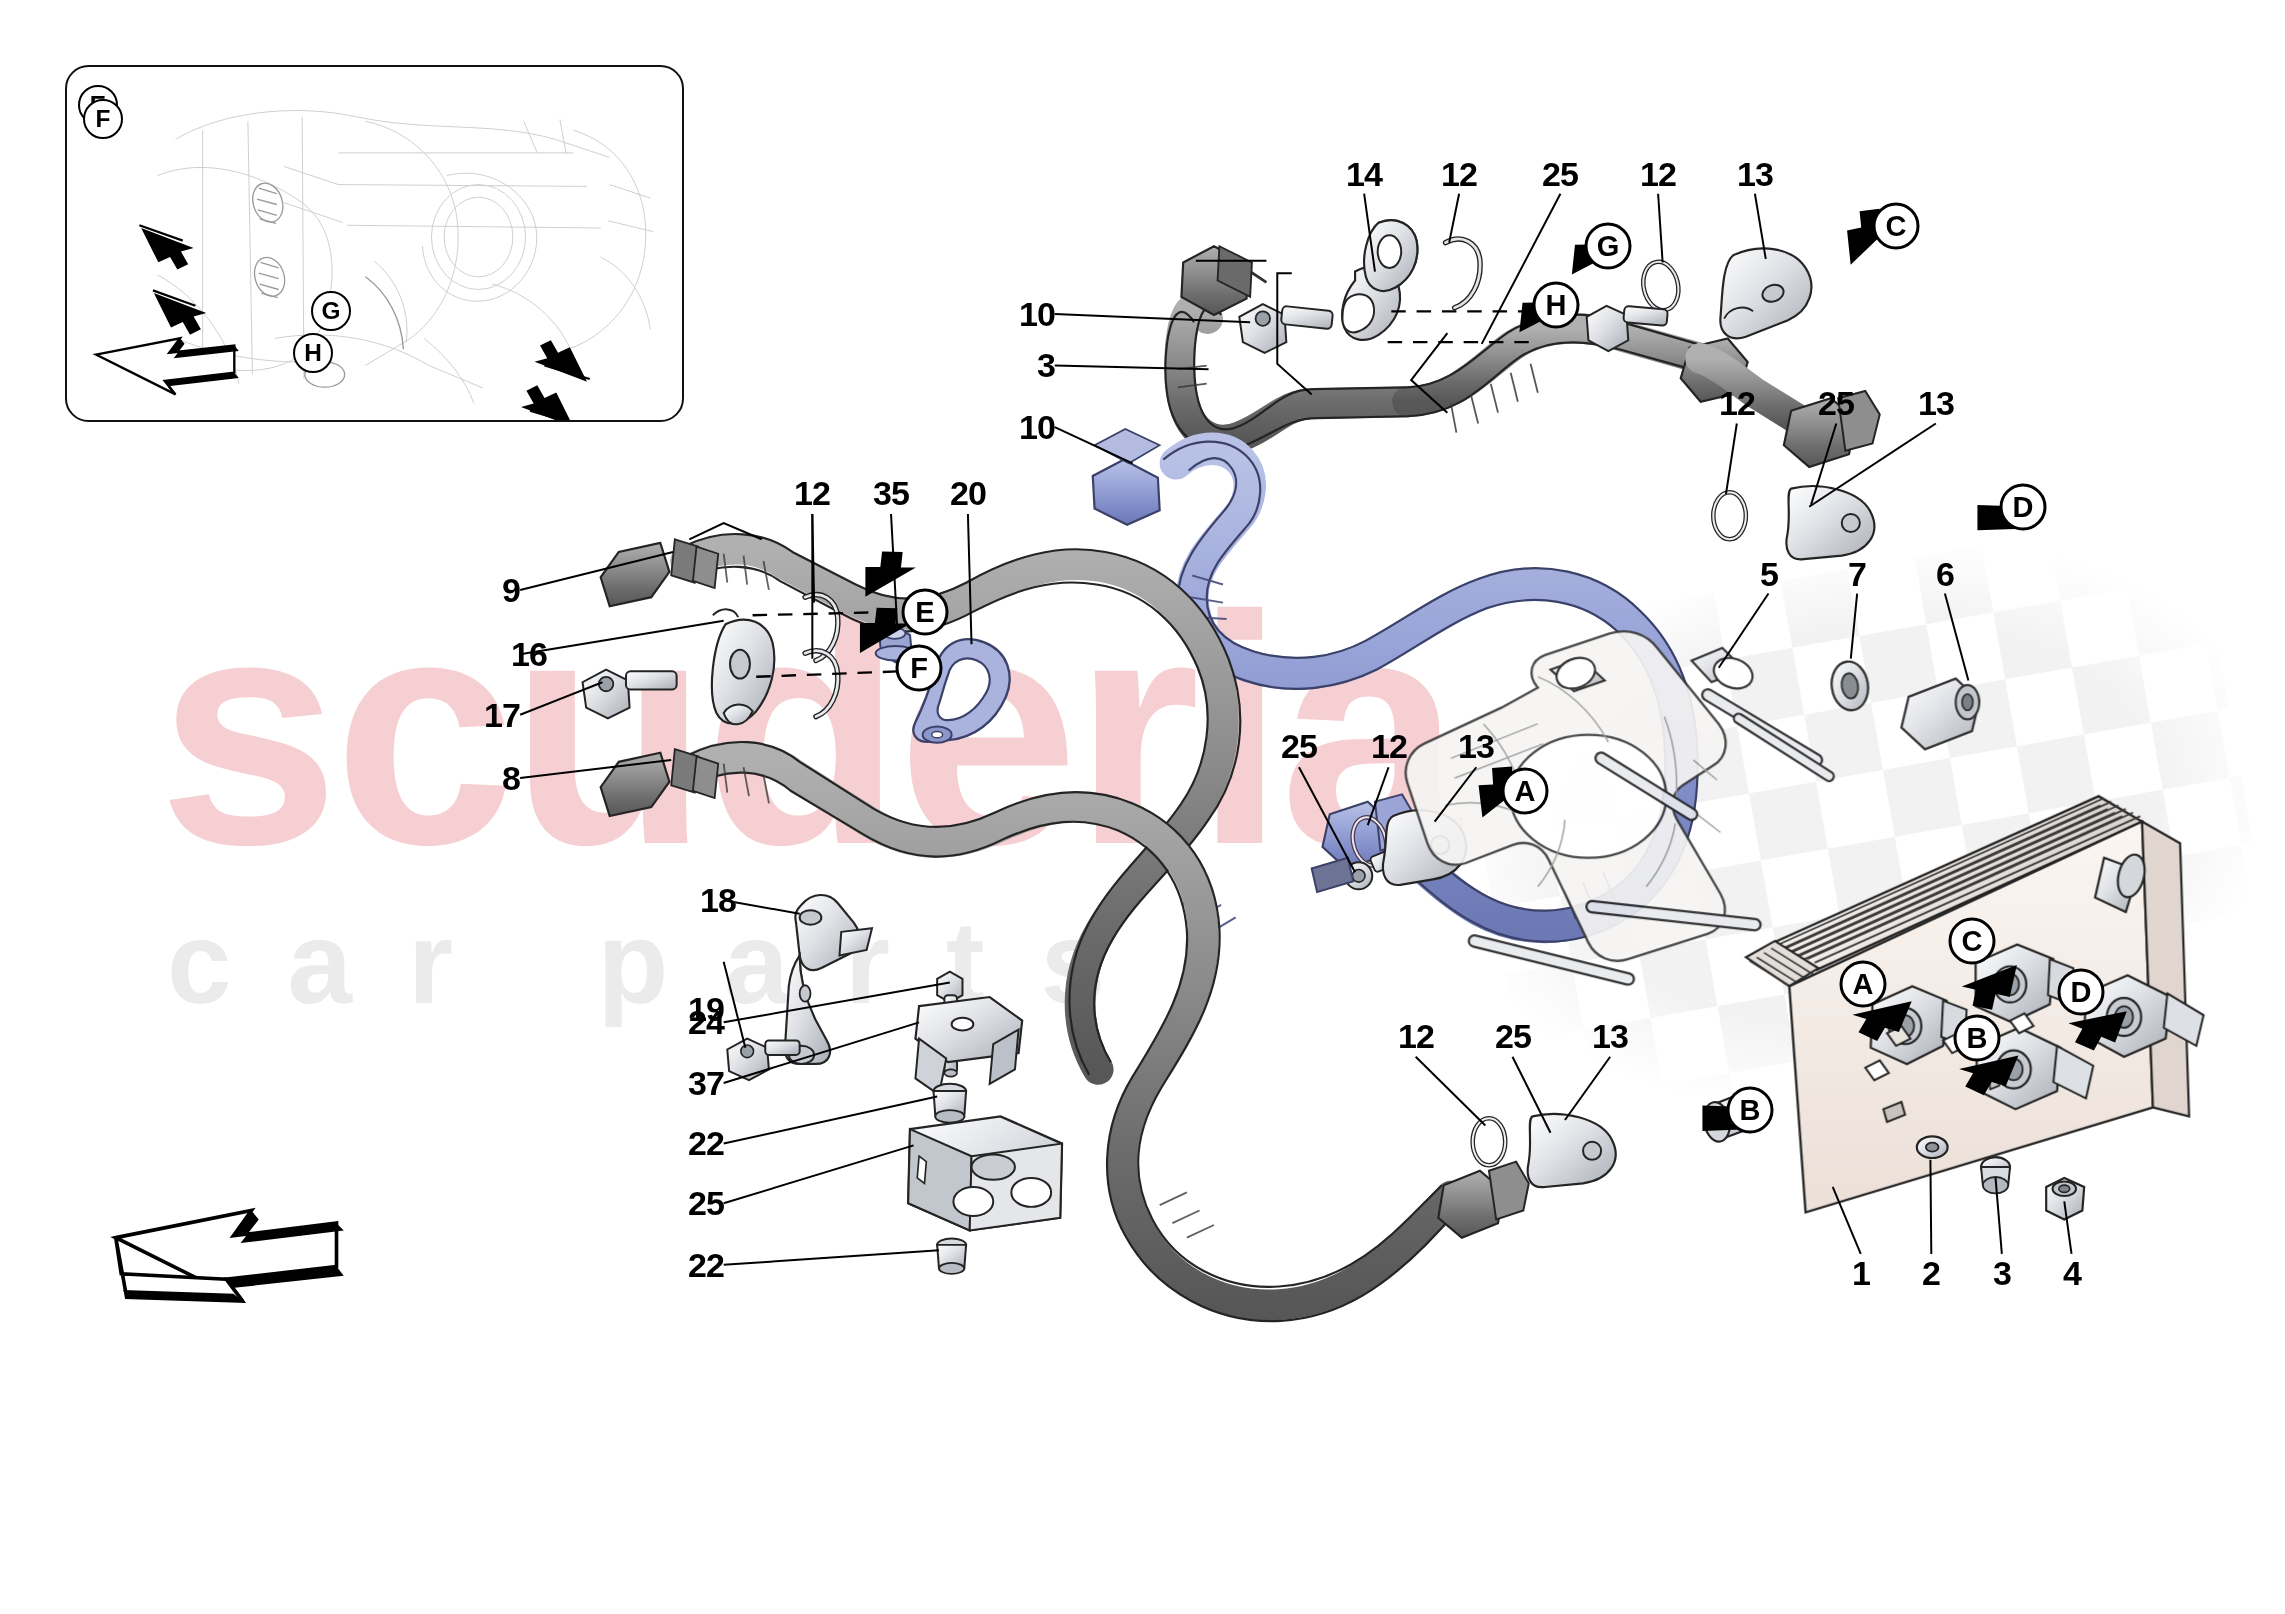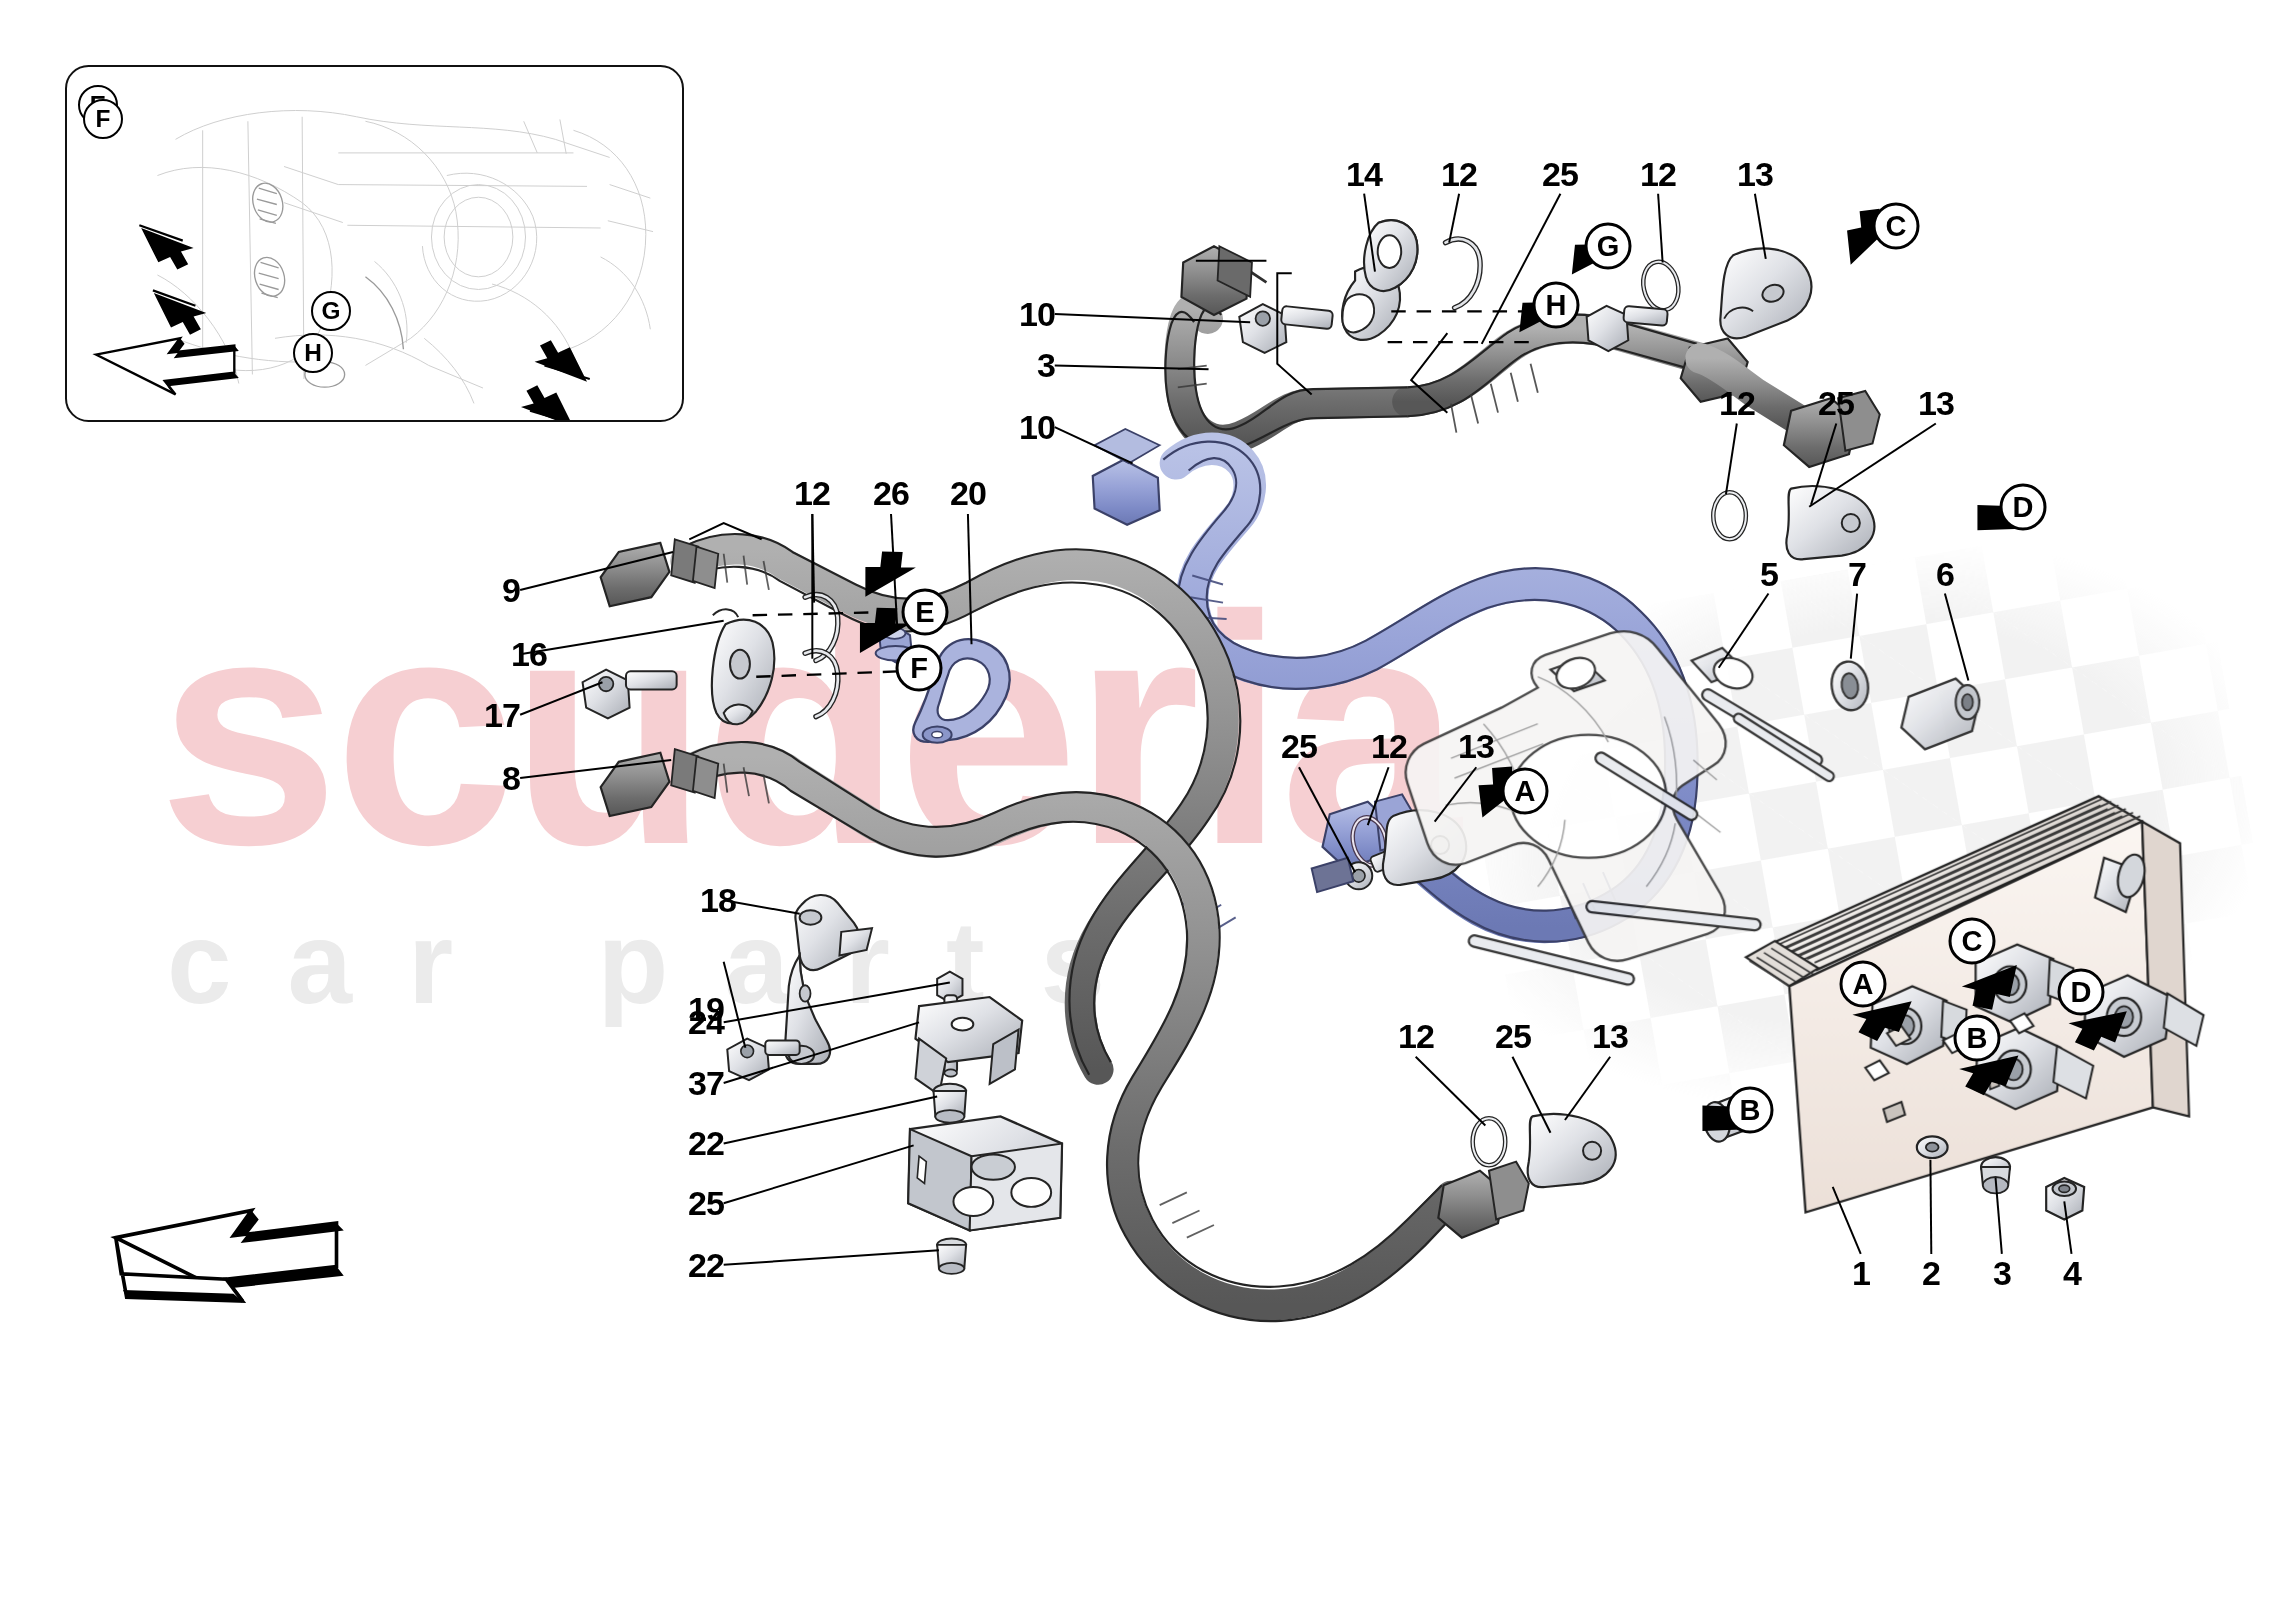--- a/index.html
+++ b/index.html
@@ -704,21 +704,21 @@
 
   <div class="lbl r" style="left:1055px;top:314px;">10</div>
   <div class="lbl r" style="left:1055px;top:365px;">3</div>
   <div class="lbl r" style="left:1055px;top:427px;">10</div>
 
   <div class="lbl c" style="left:1769px;top:574px;">5</div>
   <div class="lbl c" style="left:1857px;top:574px;">7</div>
   <div class="lbl c" style="left:1945px;top:574px;">6</div>
 
   <div class="lbl c" style="left:812px;top:493px;">12</div>
-  <div class="lbl c" style="left:891px;top:493px;">26</div>
+  <div class="lbl c" style="left:891px;top:493px;">35</div>
   <div class="lbl c" style="left:968px;top:493px;">20</div>
 
   <div class="lbl r" style="left:520px;top:590px;">9</div>
   <div class="lbl r" style="left:520px;top:654px;margin-left:27px;">16</div>
   <div class="lbl r" style="left:520px;top:715px;">17</div>
   <div class="lbl r" style="left:520px;top:778px;">8</div>
 
   <div class="lbl c" style="left:1299px;top:746px;">25</div>
   <div class="lbl c" style="left:1389px;top:746px;">12</div>
   <div class="lbl c" style="left:1476px;top:746px;">13</div>

